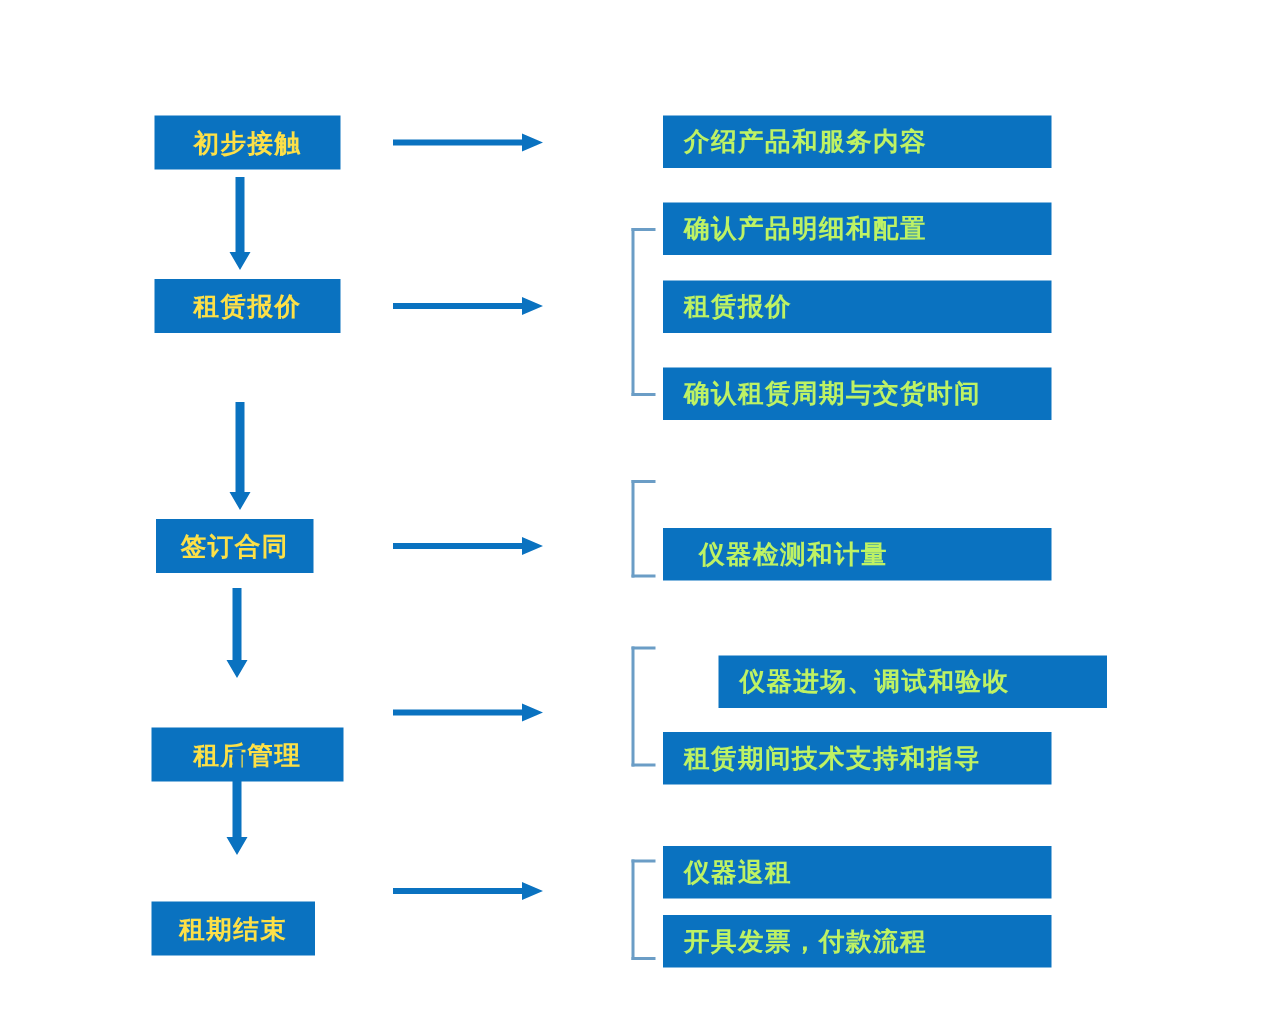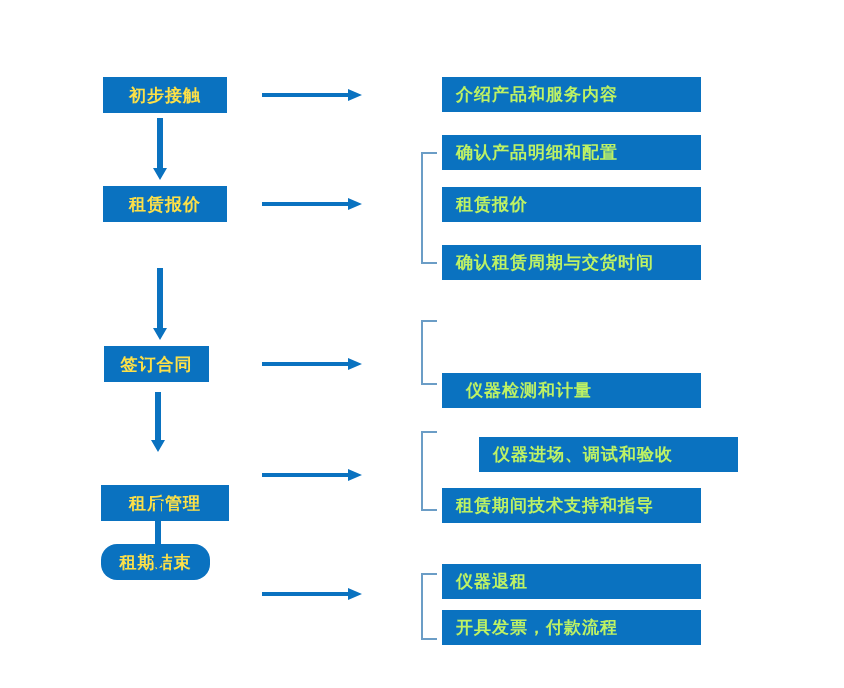--- a/index.html
+++ b/index.html
@@ -85,21 +85,21 @@
 
 
   <div class="stage-box" style="left:103px; top:77px; width:124px; height:36px;">初步接触</div>
 
   <div class="stage-box" style="left:103px; top:186px; width:124px; height:36px;">租赁报价</div>
 
   <div class="stage-box" style="left:104px; top:346px; width:105px; height:36px;">签订合同</div>
 
   <div class="stage-box" style="left:101px; top:457px; width:128px; height:36px;margin-top:28px;">租后管理</div>
 
-  <div class="stage-box" style="left:101px; top:544px; width:109px; height:36px;border-radius:16px;">租期结束</div>
+  <div class="stage-box" style="left:101px; top:601px; width:109px; height:36px;">租期结束</div>
 
   <div class="h-arrow" style="left:262px; top:87px; width:100px;">
     <svg width="100" height="16" viewBox="0 0 100 16" xmlns="http://www.w3.org/2000/svg">
       <path d="M0 6 H86 V2 L100 8 L86 14 V10 H0 Z" fill="#0a72c0"></path>
     </svg>
   </div>
   <div class="h-arrow" style="left:262px; top:196px; width:100px;">
     <svg width="100" height="16" viewBox="0 0 100 16" xmlns="http://www.w3.org/2000/svg">
       <path d="M0 6 H86 V2 L100 8 L86 14 V10 H0 Z" fill="#0a72c0"></path>
     </svg>
@@ -145,21 +145,21 @@
   <div class="bracket" style="left:421px; top:320px; height:65px;"></div>
   <div class="bracket" style="left:421px; top:431px; height:80px;"></div>
   <div class="bracket" style="left:421px; top:573px; height:67px;"></div>
 
   <div class="detail-box" style="top:77px;">介绍产品和服务内容</div>
 
   <div class="detail-box" style="top:135px;text-align:center;">确认产品明细和配置</div>
   <div class="detail-box" style="top:187px;">租赁报价</div>
   <div class="detail-box" style="top:245px;">确认租赁周期与交货时间</div>
 
-  <div class="detail-box" style="top:373px;padding-left:24px;">仪器检测和计量</div>
+  <div class="detail-box" style="top:352px;padding-left:24px;">仪器检测和计量</div>
 
   <div class="detail-box" style="top:437px;margin-left:37px;">仪器进场、调试和验收</div>
   <div class="detail-box" style="top:488px;">租赁期间技术支持和指导</div>
 
   <div class="detail-box" style="top:564px;">仪器退租</div>
   <div class="detail-box" style="top:610px;">开具发票，付款流程</div>
 
 </div>
 
 </body></html>

